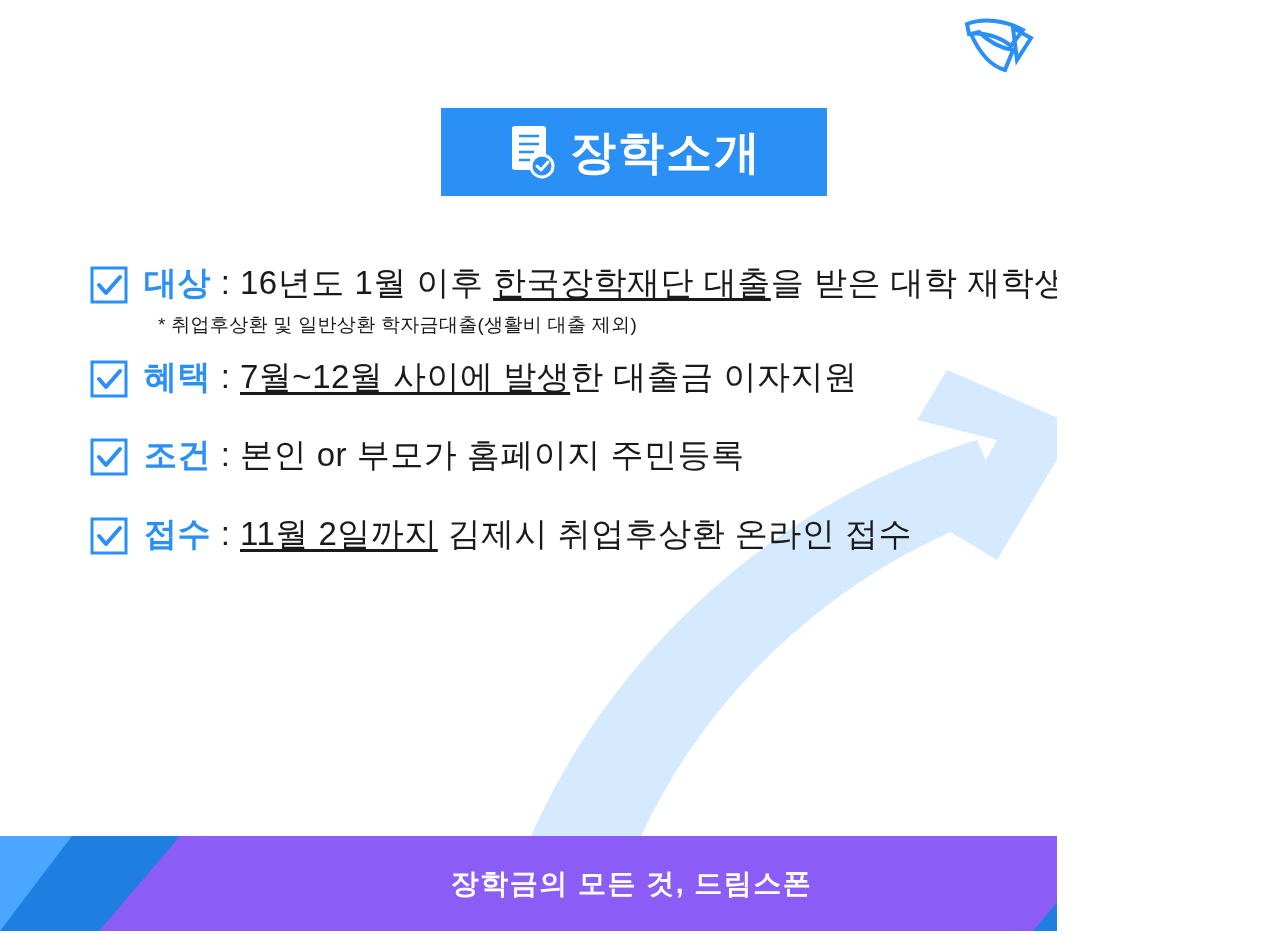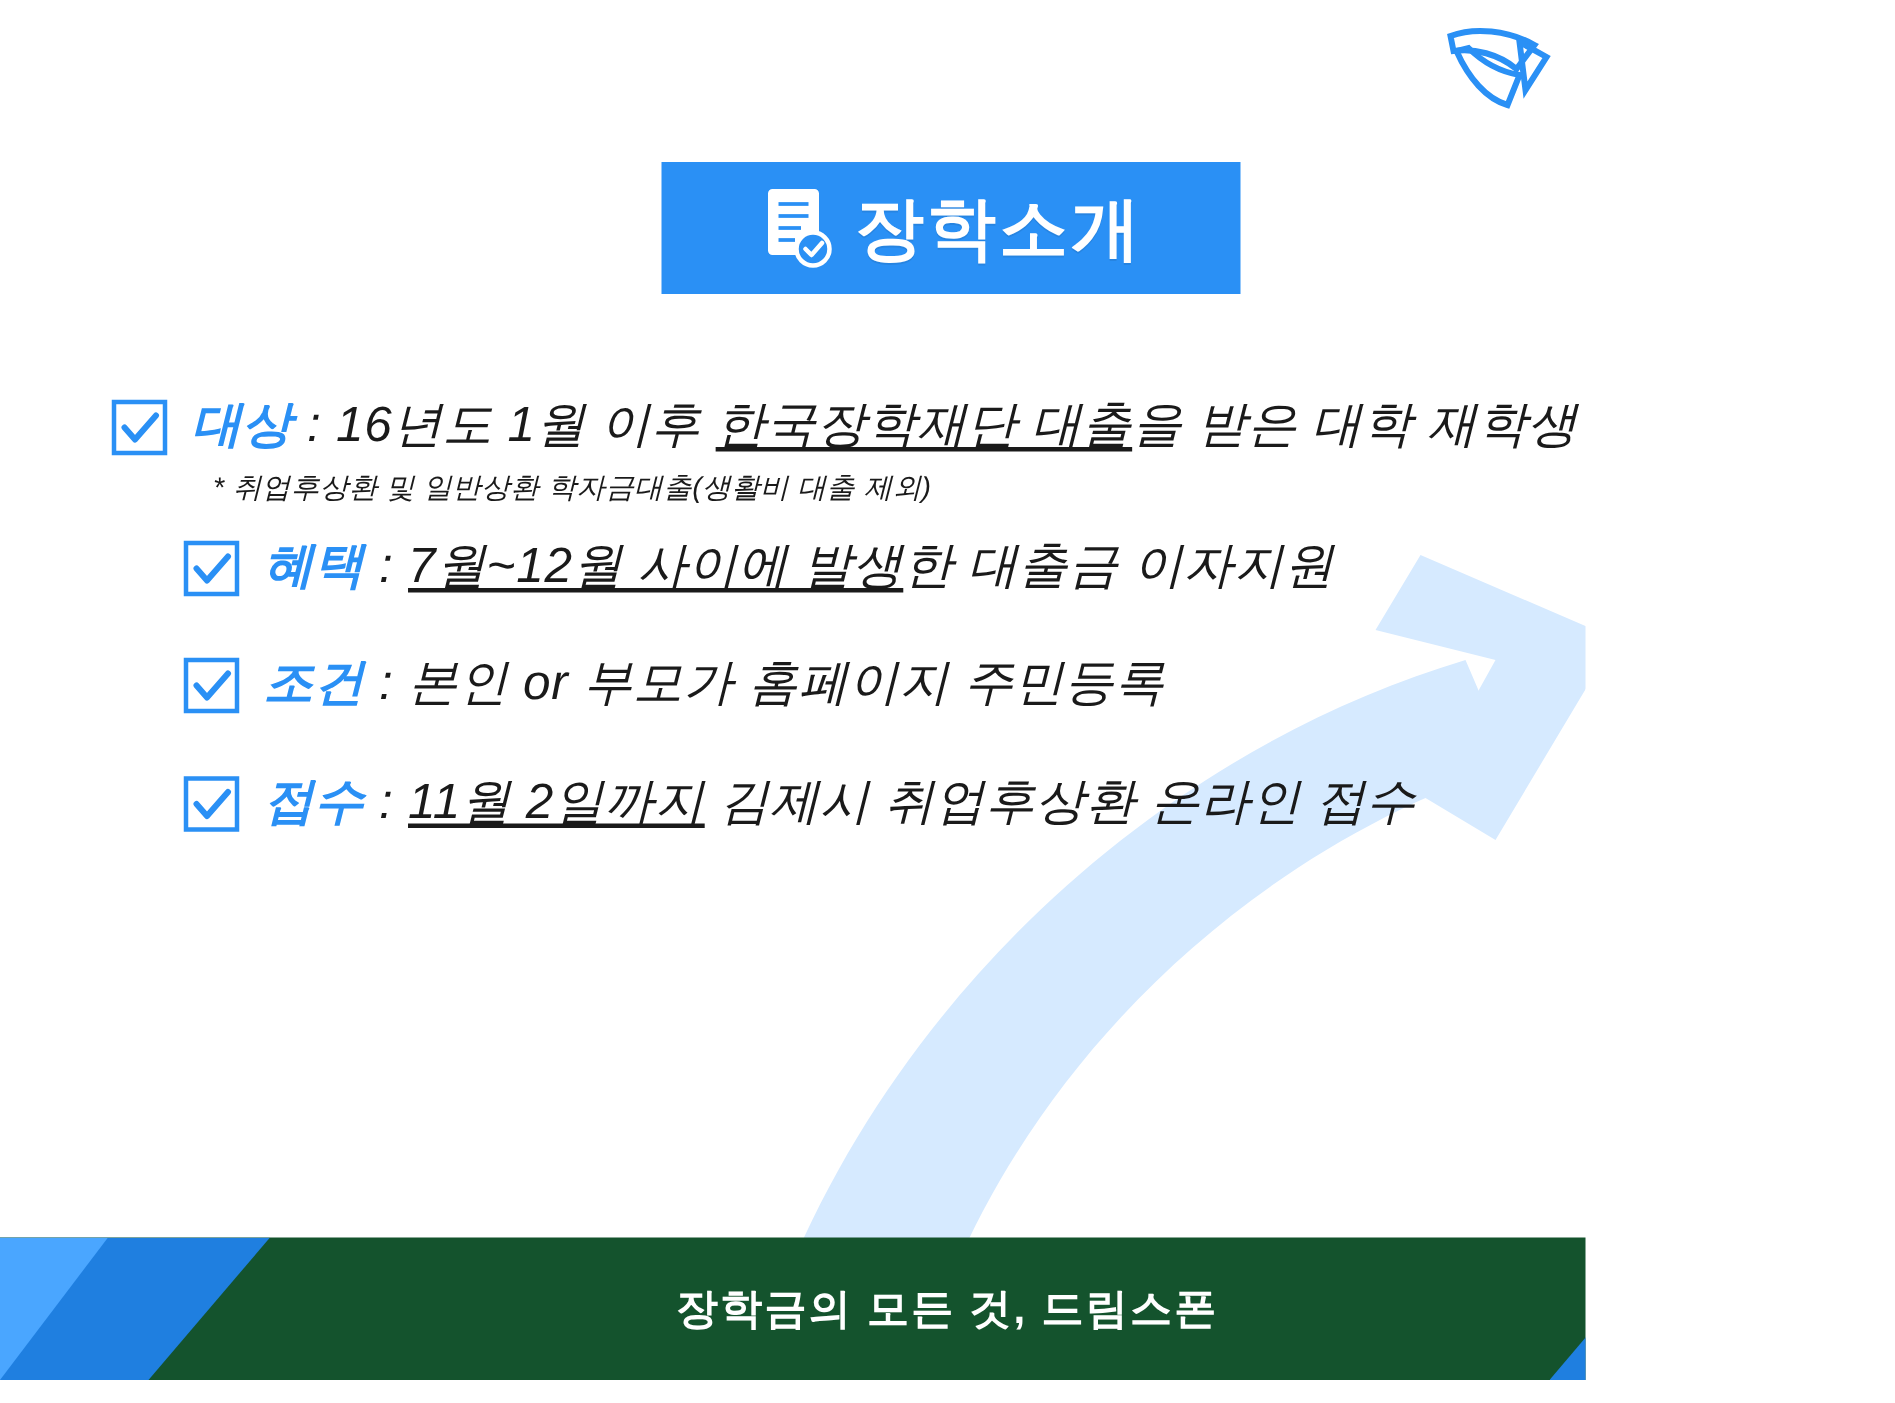--- a/index.html
+++ b/index.html
@@ -64,25 +64,24 @@
     font-weight: bold;
     letter-spacing: 2px;
     line-height: 1;
     white-space: nowrap;
     text-shadow: 0 1px 0 rgba(0,0,0,0.08);
   }
 
   
   .content {
     position: absolute;
-    left: 74px;
+    left: 90px;
     top: 262px;
     width: 1100px;
     z-index: 2;
-    font-style: italic;
   }
   .bullet-row {
     display: flex;
     align-items: flex-start;
     margin-bottom: 26px;
   }
   .check-box {
     flex: none;
     width: 38px;
     height: 38px;
@@ -109,41 +108,41 @@
     font-size: 19px;
     color: #1a1a1a;
     margin-top: 8px;
     margin-left: 14px;
     white-space: nowrap;
     letter-spacing: 0.3px;
   }
 
   
   .row-0 { margin-bottom: 18px; }
-  .row-1, .row-2, .row-3, .row-4 { margin-bottom: 36px; margin-left: 48px; }
+  .row-1, .row-2, .row-3, .row-4 { margin-bottom: 36px; }
 
   
   .copyright {
     position: absolute;
     right: 14px;
     top: 818px;
     font-size: 13px;
     color: #6b6b6b;
     letter-spacing: 0.4px;
     z-index: 4;
   }
 
   
   .bottom-bar {
     position: absolute;
     left: 0;
-    bottom: 15px;
+    bottom: 4px;
     width: 1263px;
     height: 95px;
-    background: #14532d;
+    background: #8b5cf6;
     z-index: 4;
     overflow: hidden;
   }
   .bottom-bar .shape-a,
   .bottom-bar .shape-b,
   .bottom-bar .shape-c {
     position: absolute;
     top: 0;
     height: 95px;
   }

